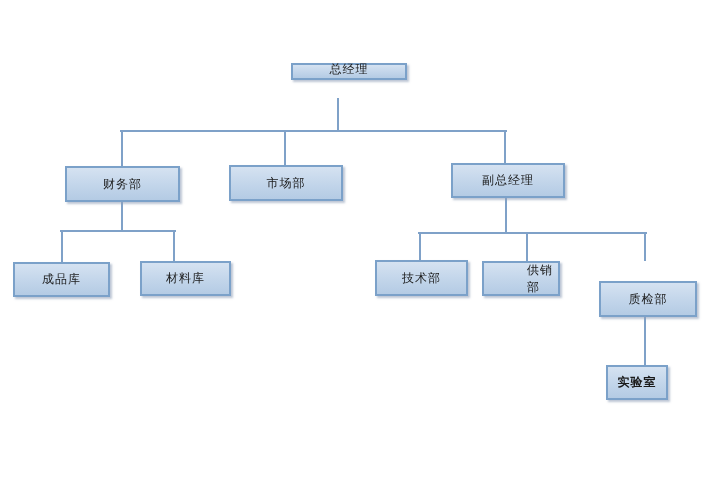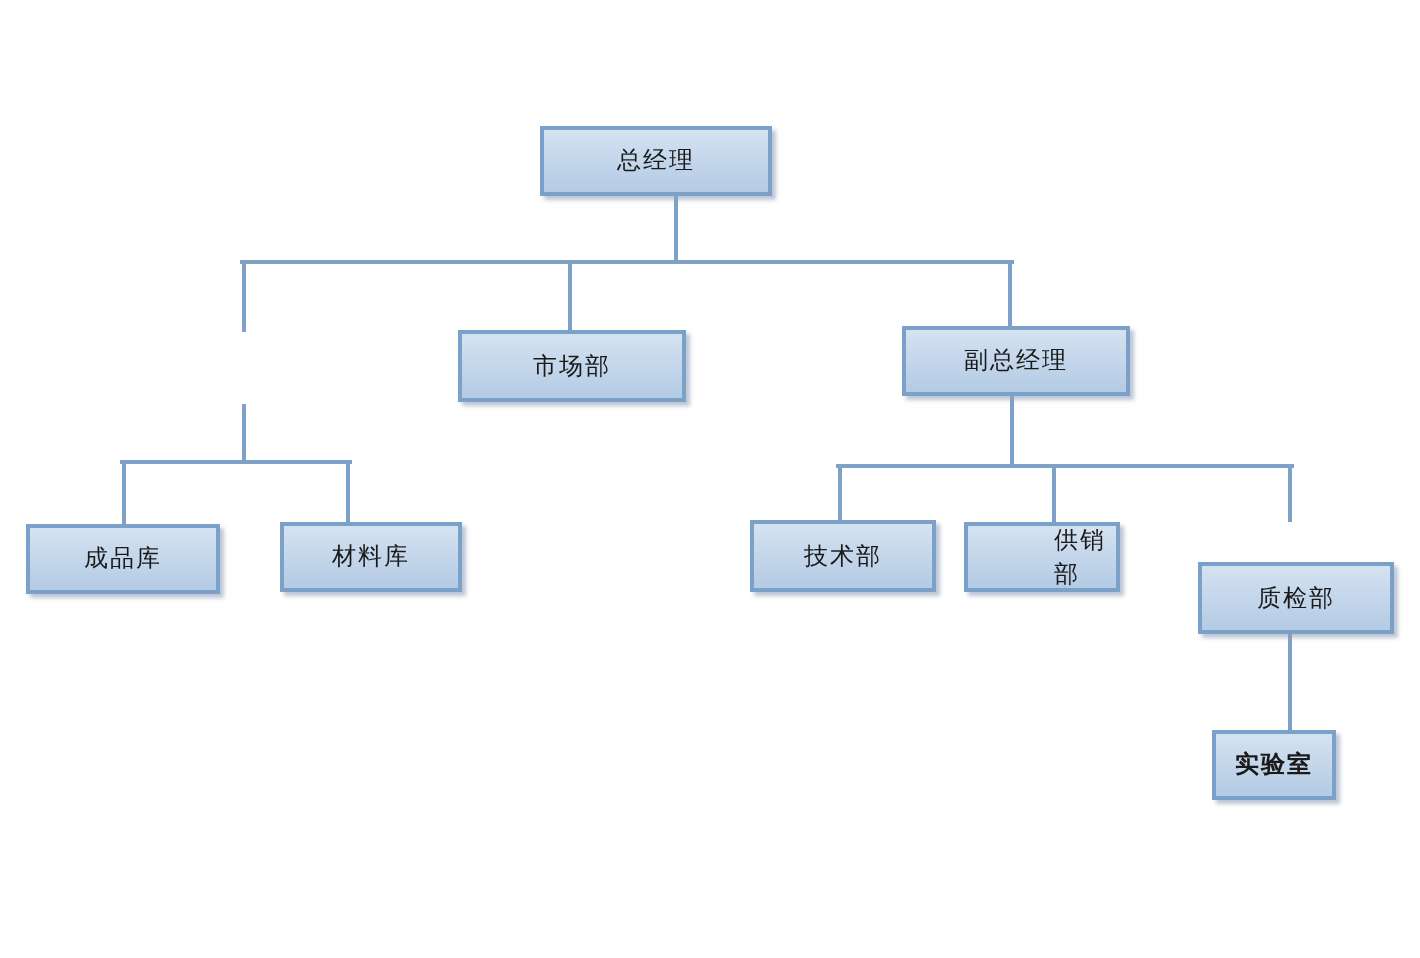--- a/index.html
+++ b/index.html
@@ -56,22 +56,25 @@
       <div class="connector" style="left: 121px; top: 202px; width: 2px; height: 29px;"></div>
       <div class="connector" style="left: 60px; top: 230px; width: 116px; height: 2px;"></div>
       <div class="connector" style="left: 61px; top: 231px; width: 2px; height: 31px;"></div>
       <div class="connector" style="left: 173px; top: 231px; width: 2px; height: 30px;"></div>
       <div class="connector" style="left: 505px; top: 198px; width: 2px; height: 35px;"></div>
       <div class="connector" style="left: 418px; top: 232px; width: 229px; height: 2px;"></div>
       <div class="connector" style="left: 419px; top: 233px; width: 2px; height: 27px;"></div>
       <div class="connector" style="left: 526px; top: 233px; width: 2px; height: 28px;"></div>
       <div class="connector" style="left: 644px; top: 233px; width: 2px; height: 28px;"></div>
       <div class="connector" style="left: 644px; top: 297px; width: 2px; height: 68px;"></div>
-      <div class="node" style="left: 270px; top: 63px; width: 116px; height: 35px;">
+      <div class="node" style="left: 291px; top: 63px; width: 116px; height: 17px; align-items: flex-end;">
         <span>总经理</span>
+      </div>
+      <div class="node" style="left: 65px; top: 166px; width: 115px; height: 36px;">
+        <span>财务部</span>
       </div>
       <div class="node" style="left: 451px; top: 163px; width: 114px; height: 35px;">
         <span>副总经理</span>
       </div>
       <div class="node" style="left: 229px; top: 165px; width: 114px; height: 36px;">
         <span>市场部</span>
       </div>
       <div class="node" style="left: 13px; top: 262px; width: 97px; height: 35px;">
         <span>成品库</span>
       </div>

